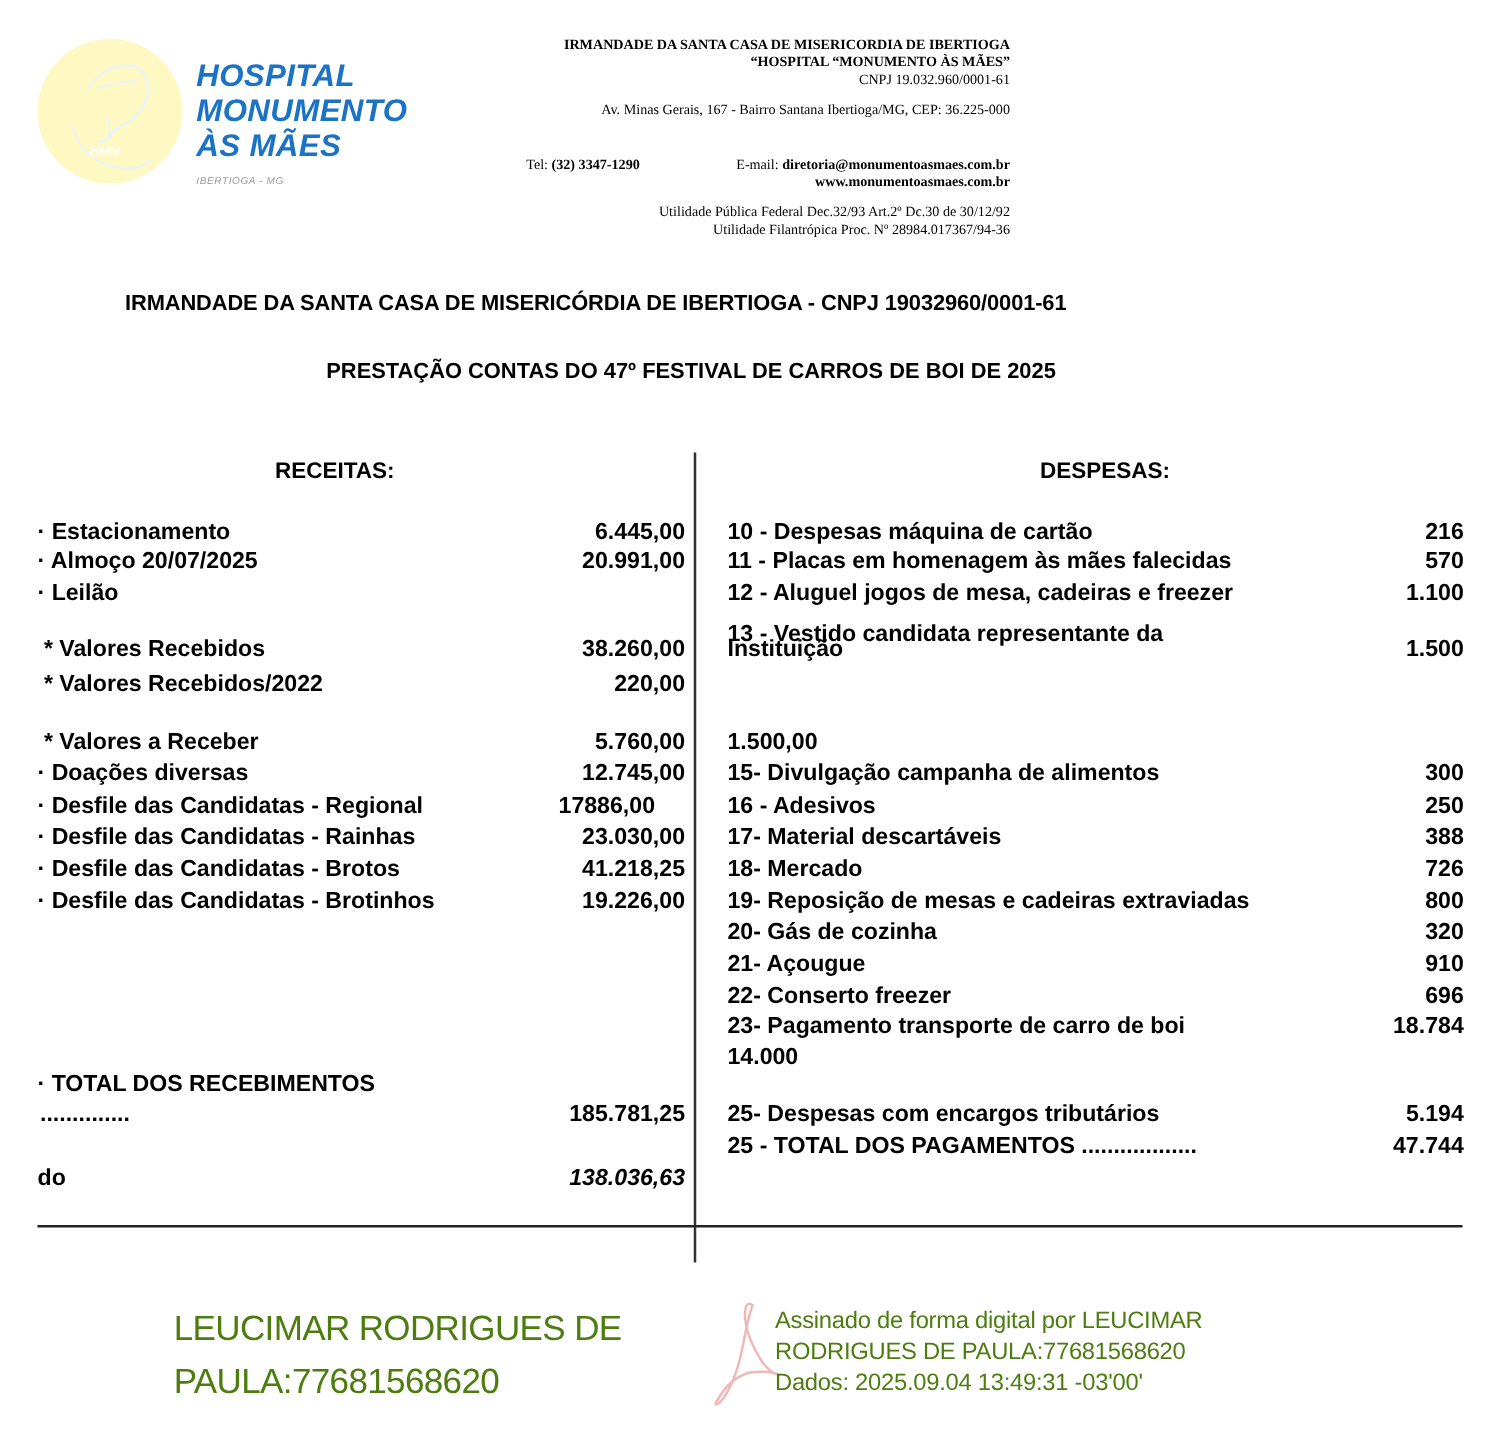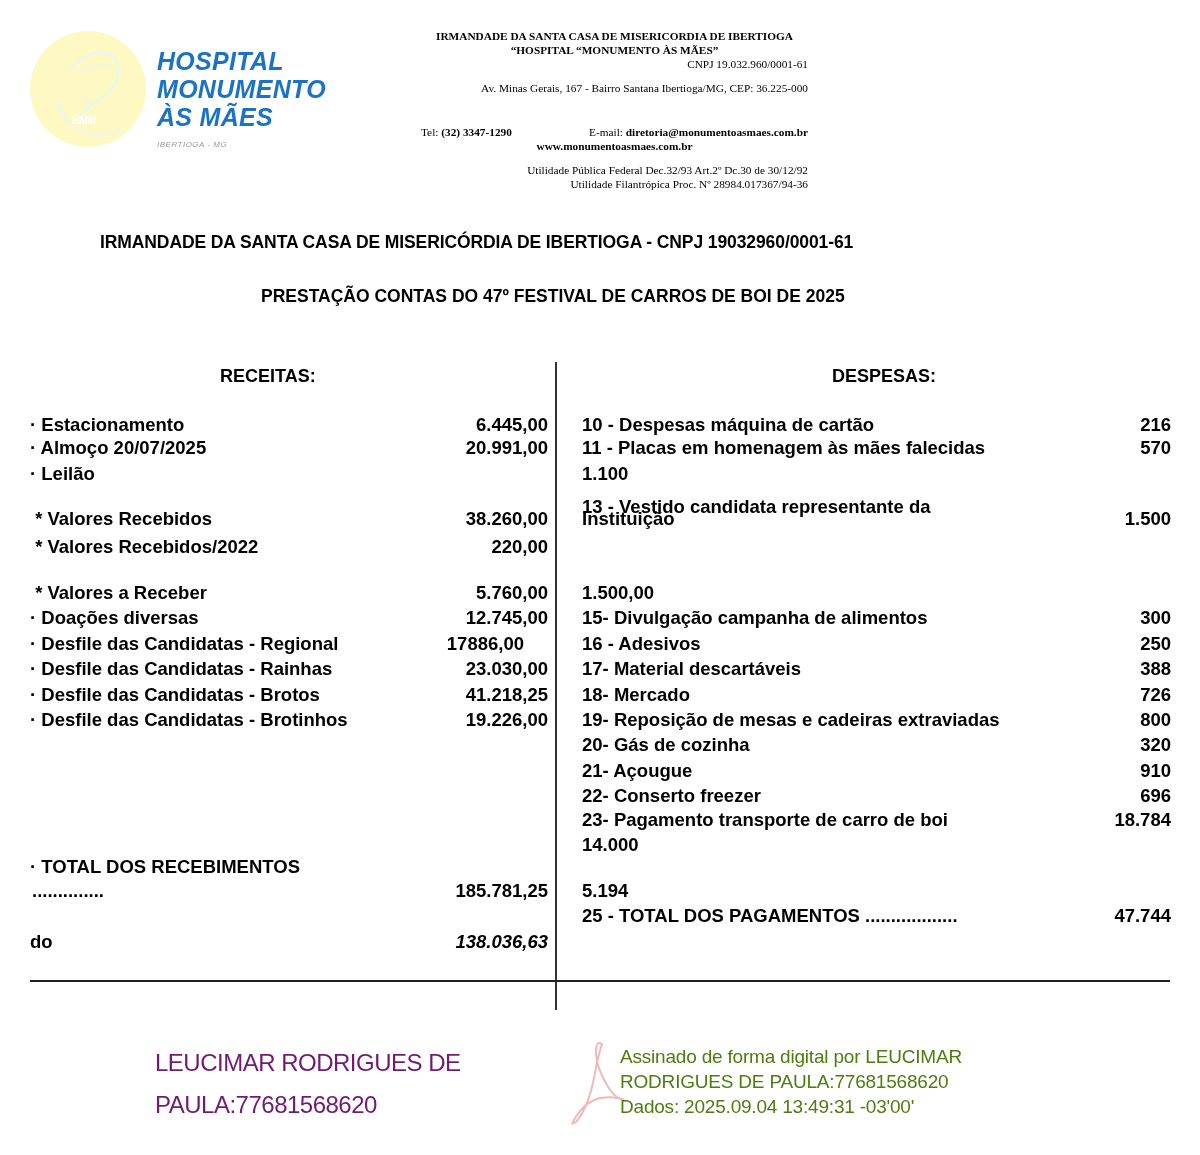--- a/index.html
+++ b/index.html
@@ -2,31 +2,31 @@
 <html><head>
 <meta charset="utf-8">
 <style>
   * { box-sizing: border-box; margin: 0; padding: 0; }
   body { width: 1200px; height: 1155px; background: #ffffff; position: relative; overflow: hidden; color: #000; font-family: "Liberation Sans", sans-serif; }
   .abs { position: absolute; }
   .logo-circle { left: 30px; top: 31px; width: 116px; height: 116px; border-radius: 50%; background: #fef9c3; }
   .logo-text { left: 157px; top: 47px; color: #1a73c5; font-weight: bold; font-style: italic; font-size: 25px; line-height: 28px; letter-spacing: 0.3px; }
   .logo-sub { left: 157px; top: 140px; font-size: 8px; color: #9a9a9a; font-style: italic; letter-spacing: 0.5px; }
   .lh { right: 392px; top: 29px; font-family: "Liberation Serif", serif; text-align: right; font-size: 11.3px; line-height: 14px; }
-  .lh .b { font-weight: bold; text-align: center; }
+  .lh .b { font-weight: bold; }
   .title1 { left: 100px; top: 232px; font-weight: bold; font-size: 17.5px; letter-spacing: -0.1px; }
   .title2 { left: 261px; top: 286px; font-weight: bold; font-size: 17.5px; }
   .col-head { font-weight: bold; font-size: 18px; top: 366px; }
   .vline { left: 555px; top: 362px; width: 1.5px; height: 648px; background: #333; }
   .hline { left: 30px; top: 980px; width: 1140px; height: 2px; background: #222; }
   .row { position: absolute; font-weight: bold; font-size: 18.5px; display: flex; justify-content: space-between; white-space: nowrap; }
   .rec { left: 30px; width: 518px; }
   .desp { left: 582px; width: 589px; }
   .amt { text-align: right; }
-  .sig-name { left: 155px; top: 1042px; font-size: 24px; line-height: 42px; color: #701a75; letter-spacing: -0.5px; }
+  .sig-name { left: 139px; top: 1042px; font-size: 28px; line-height: 42px; color: #4d7c0f; letter-spacing: -0.5px; }
   .sig-info { left: 620px; top: 1044px; font-size: 19px; line-height: 25px; color: #4d7c0f; letter-spacing: -0.2px; }
   .pdf-mark { left: 566px; top: 1038px; }
 </style>
 </head>
 <body>
 
 <div class="abs logo-circle">
   <svg width="116" height="116" viewBox="0 0 116 116">
     <path d="M40 40 Q55 18 78 22 Q90 28 88 45 Q86 55 80 60 Q76 66 70 68 Q62 72 58 78 Q54 84 48 82" stroke="#e8f4ff" stroke-width="1.6" fill="none"></path>
     <path d="M48 40 Q62 34 80 34" stroke="#e8f4ff" stroke-width="1.4" fill="none"></path>
@@ -126,20 +126,21 @@
 
 <div class="row desp" style="top:414px">
     <span>10 - Despesas máquina de cartão</span>
     <span class="amt">216</span>
   </div>
 <div class="row desp" style="top:437px">
     <span>11 - Placas em homenagem às mães falecidas</span>
     <span class="amt">570</span>
   </div>
 <div class="row desp" style="top:463px">
+    <span>12 - Aluguel jogos de mesa, cadeiras e freezer</span>
     <span class="amt">1.100</span>
   </div>
 <div class="row desp" style="top:496px">
     <span>13 - Vestido candidata representante da</span>
     <span class="amt"></span>
   </div>
 <div class="row desp" style="top:508px">
     <span>Instituição</span>
     <span class="amt">1.500</span>
   </div>
@@ -179,20 +180,21 @@
     <span class="amt">696</span>
   </div>
 <div class="row desp" style="top:809px">
     <span>23- Pagamento transporte de carro de boi</span>
     <span class="amt">18.784</span>
   </div>
 <div class="row desp" style="top:834px">
     <span class="amt">14.000</span>
   </div>
 <div class="row desp" style="top:880px">
+    <span>25- Despesas com encargos tributários</span>
     <span class="amt">5.194</span>
   </div>
 <div class="row desp" style="top:905px">
     <span>25 - TOTAL DOS PAGAMENTOS ..................</span>
     <span class="amt">47.744</span>
   </div>
 
 <div class="abs sig-name">
   <div>LEUCIMAR RODRIGUES DE</div>
   <div>PAULA:77681568620</div>

